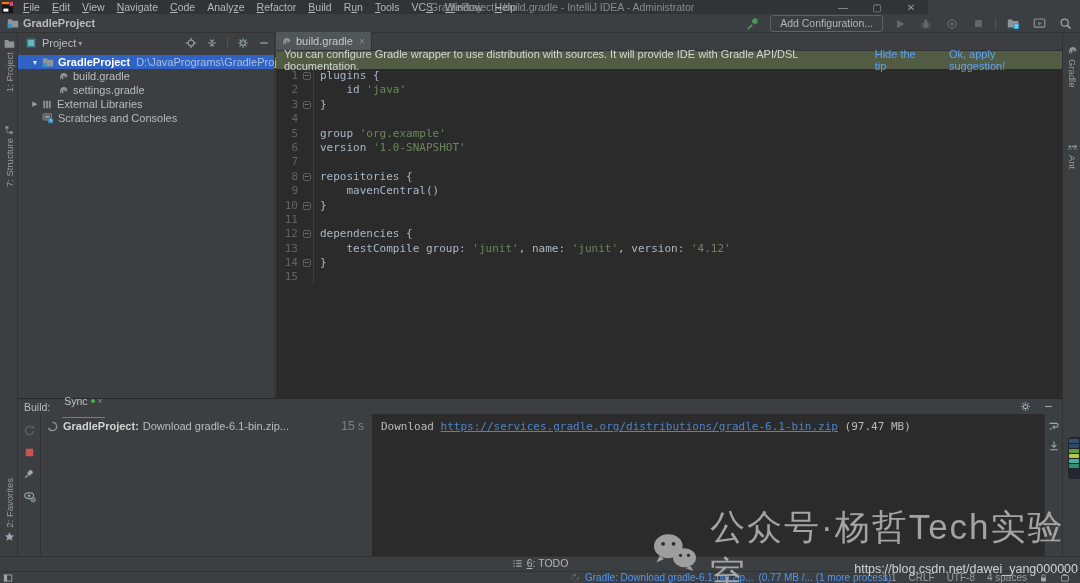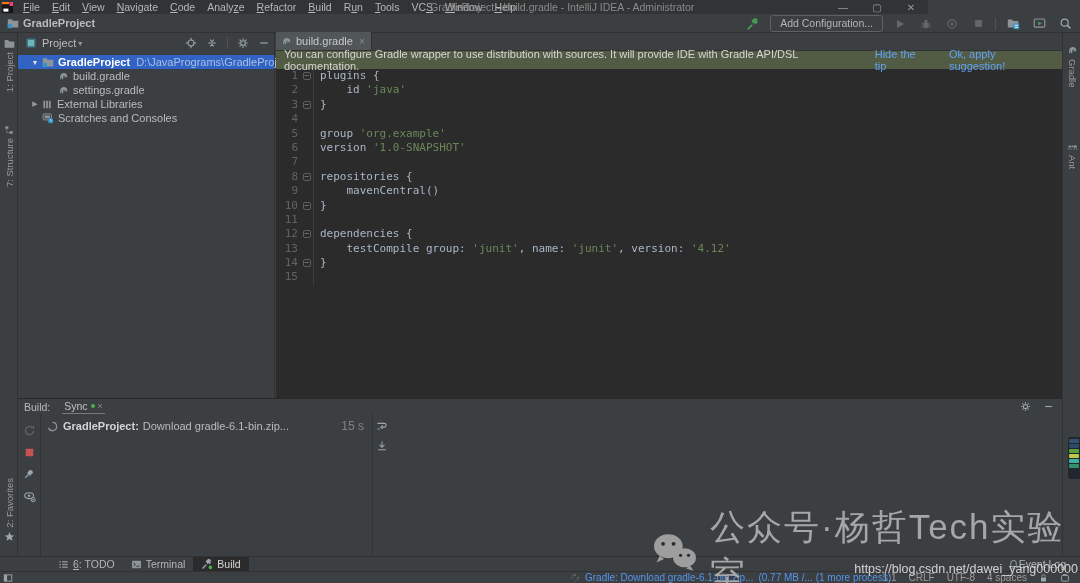--- a/index.html
+++ b/index.html
@@ -70,40 +70,40 @@
   .fold-mark { position:absolute; left:1px; top:3px; width:8px; height:8px; border:1px solid #5c5f61;
     border-radius:2px; color:#8a8d8f; font-size:8px; line-height:6px; text-align:center; background:#2b2b2b; }
   .code-text { padding-left:6px; white-space:pre; }
   .tok-str { color:#6a8759; }
 
   
   .build-panel { position:absolute; left:18px; top:398px; width:1044px; height:158px; background:#3c3f41; border-top:1px solid #282828; }
   .bp-header { height:15px; display:flex; align-items:center; font-size:10.5px; padding-left:6px; }
   .bp-label { color:#bbbbbb; }
   .bp-tab { margin-left:12px; display:flex; align-items:center; gap:3px; border-bottom:1px solid #7a7a7a;
-    padding:0 2px 1px; color:#c0c0c0; }
+    padding:0 2px 10px; color:#c0c0c0; }
   .bp-tab .dot { width:4px; height:4px; border-radius:50%; background:#4db050; }
   .bp-tab .x { color:#8a8a8a; font-size:9px; }
   .bp-actions { margin-left:auto; display:flex; gap:12px; padding-right:8px; }
   .bp-body { position:absolute; left:0; top:15px; right:0; bottom:0; display:flex; }
   .bp-tools { width:22px; display:flex; flex-direction:column; align-items:center; gap:10px; padding-top:10px; }
   .bp-tree { width:332px; border-left:1px solid #323232; font-size:11px; padding-top:4px; }
   .task-row { display:flex; align-items:center; height:16px; padding:0 8px 0 6px; }
   .task-row .name { font-weight:bold; color:#d4d4d4; margin-left:5px; }
   .task-row .desc { color:#bbbbbb; margin-left:4px; }
   .task-row .dur { margin-left:auto; color:#808080; font-size:12px; }
   .bp-console { flex:1; background:#2b2b2b; border-left:1px solid #282828;
     font-family:"DejaVu Sans Mono", monospace; font-size:11px; color:#bbbbbb; padding:6px 8px; position:relative; }
   .bp-console a { color:#4e84c6; }
   .console-tools { width:18px; background:#3c3f41; border-left:1px solid #323232;
     display:flex; flex-direction:column; align-items:center; gap:8px; padding-top:6px; }
 
   
   .bottomstrip { position:absolute; left:0; top:556px; width:1080px; height:15px; background:#3c3f41;
-    border-top:1px solid #323232; display:flex; align-items:center; font-size:10.5px; color:#b4b4b4; }
+    border-top:1px solid #323232; display:flex; align-items:center; font-size:10.5px; color:#b4b4b4;flex-direction:column; }
   .bs-item { display:flex; align-items:center; gap:4px; padding:0 8px; height:15px; }
   .bs-item.active { background:#2b2b2b; color:#d8d8d8; }
   .bs-item u { text-decoration:underline; }
   .bs-right { margin-left:auto; display:flex; align-items:center; gap:0; padding-right:14px; }
   .statusbar { position:absolute; left:0; top:571px; width:1080px; height:12px; background:#3c3f41;
     border-top:1px solid #323232; display:flex; align-items:center; font-size:10px; color:#9d9d9d; }
   .sb-left { padding-left:3px; display:flex; align-items:center; }
   .sb-progress { position:absolute; left:570px; display:flex; align-items:center; gap:5px; color:#5394ec; }
   .sb-right { margin-left:auto; display:flex; align-items:center; gap:12px; padding-right:10px; }
 
@@ -536,20 +536,23 @@
           <span class="icon">
               <svg width="11" height="11" viewBox="0 0 16 16">
                 <path d="M8 2a6 6 0 1 1-5.7 7.8" fill="none" stroke="#8d9499" stroke-width="1.8"></path>
               </svg>
             </span>
           <span class="name">GradleProject:</span>
           <span class="desc">Download gradle-6.1-bin.zip...</span>
           <span class="dur">15 s</span>
         </div>
       </div>
+      <div class="bp-console">
+        <span>Download </span><a href="#" style="text-decoration:underline;">https://services.gradle.org/distributions/gradle-6.1-bin.zip</a><span> (97.47 MB)</span>
+      </div>
       <div class="console-tools">
         <span class="icon">
             <svg width="12" height="12" viewBox="0 0 16 16">
               <path d="M2 4.5h9a2.5 2.5 0 0 1 0 5H7" fill="none" stroke="#9aa7b0" stroke-width="1.4"></path>
               <path d="M9 7l-2.5 2.5L9 12" fill="none" stroke="#9aa7b0" stroke-width="1.4"></path>
               <path d="M2 12h3" stroke="#9aa7b0" stroke-width="1.4"></path>
             </svg>
           </span>
         <span class="icon">
             <svg width="12" height="12" viewBox="0 0 16 16">

